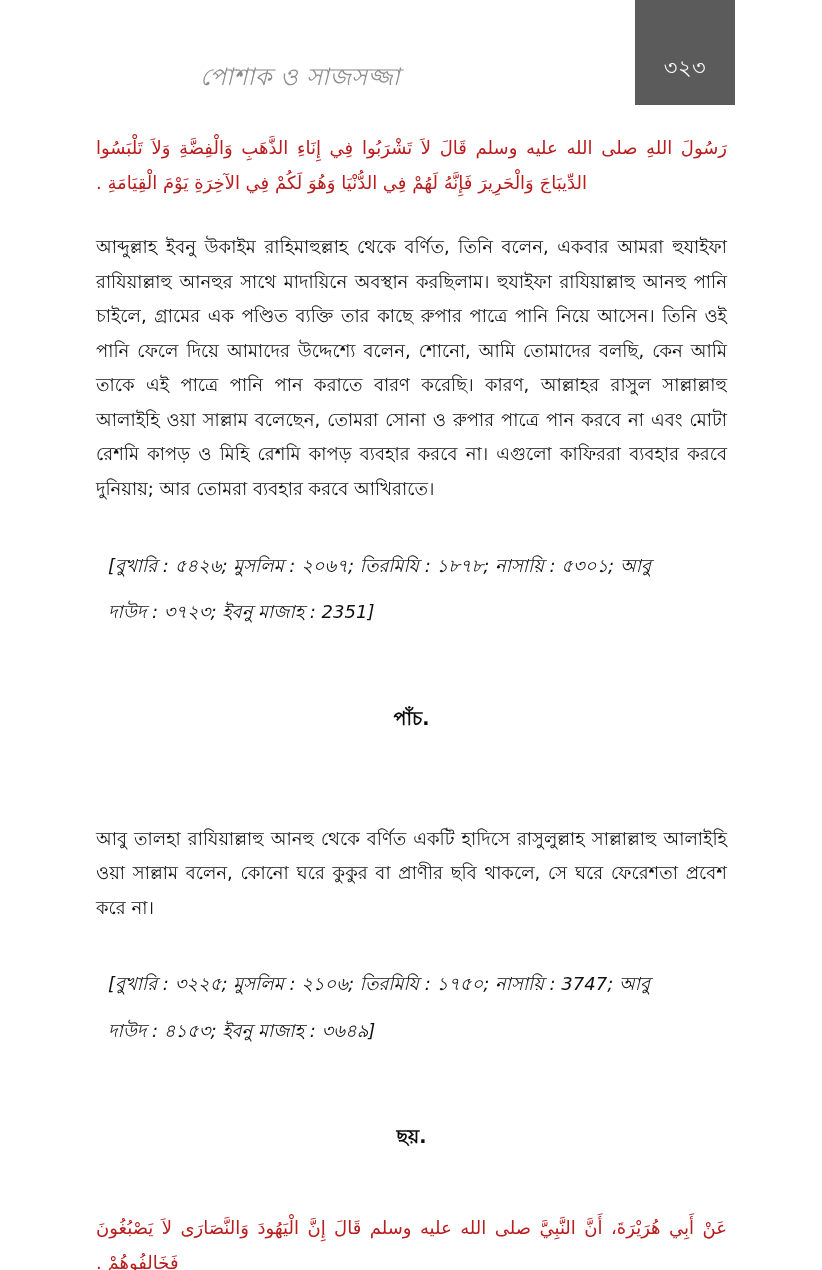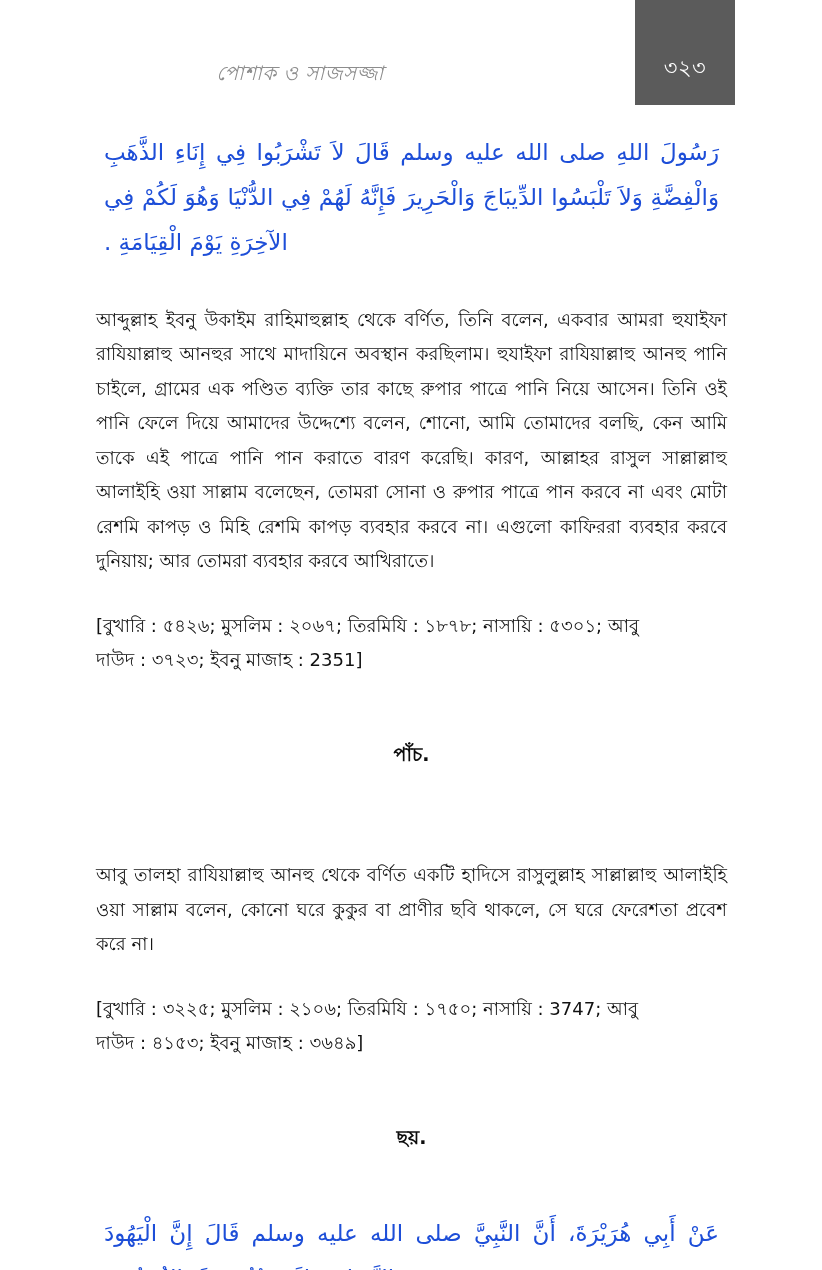--- a/index.html
+++ b/index.html
@@ -30,21 +30,21 @@
     height: 112px;
   }
   .running-title {
     position: absolute;
     left: 0;
     top: 58px;
     width: 600px;
     text-align: center;
     font-family: "DejaVu Sans", "Liberation Sans", sans-serif;
     font-style: italic;
-    font-size: 20px;
+    font-size: 24px;
     letter-spacing: 0.4px;
     color: #8d8d8d;
     white-space: nowrap;
   }
   .page-number-box {
     position: absolute;
     left: 635px;
     top: 0;
     width: 100px;
     height: 105px;
@@ -70,48 +70,49 @@
     width: 631px;
   }
 
   
   .arabic {
     direction: rtl;
     text-align: justify;
     text-align-last: left;
     unicode-bidi: isolate;
     font-family: "DejaVu Sans", "Liberation Serif", serif;
-    font-size: 23px;
+    font-size: 18px;
     line-height: 1.95;
-    color: #1d4ed8;
-    margin: 8px;
+    color: #b91c1c;
+    margin: 0;
   }
   .arabic.block-1 { margin-top: 4px; }
   .arabic.block-2 { margin-top: 0; }
   .arabic.block-3 { margin-top: 0; }
 
   
   .bangla {
     font-family: "DejaVu Sans", "Liberation Sans", sans-serif;
     font-size: 18px;
     line-height: 1.92;
     text-align: justify;
     text-align-last: left;
     color: #111111;
     margin: 0;
   }
 
   
   .citation {
     font-family: "DejaVu Sans", "Liberation Sans", sans-serif;
+    font-style: italic;
     font-size: 18px;
     line-height: 1.92;
     text-align: left;
     color: #111111;
-    margin: 0;
+    margin: 12px;
   }
 
   
   .subheading {
     font-family: "DejaVu Sans", "Liberation Sans", sans-serif;
     font-weight: bold;
     font-size: 19px;
     text-align: center;
     color: #0d0d0d;
     margin: 16px;

